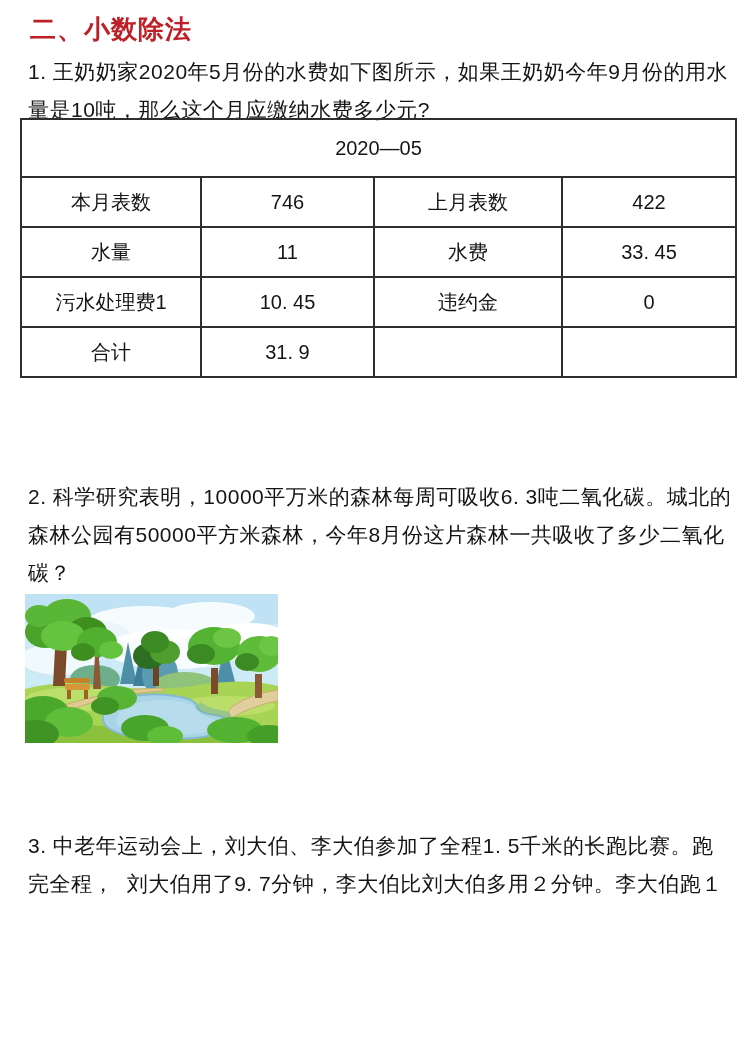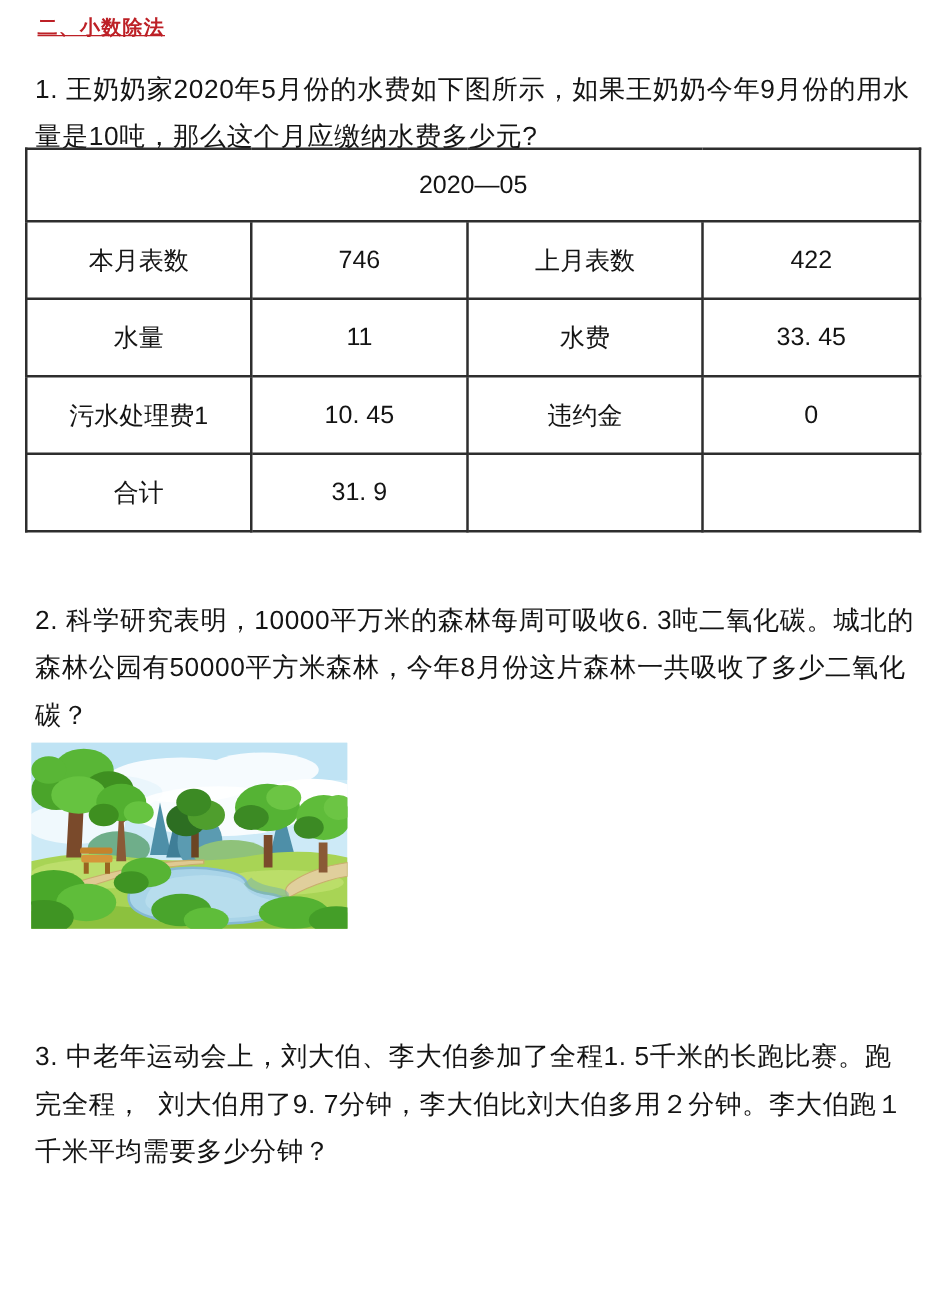--- a/index.html
+++ b/index.html
@@ -17,25 +17,24 @@
     position: relative;
     width: 743px;
     height: 1050px;
     background: #ffffff;
     overflow: hidden;
   }
   .heading {
     position: absolute;
     top: 12px;
     left: 30px;
-    font-size: 16px;
+    font-size: 26px;
     font-weight: bold;
     color: var(--heading-red);
     letter-spacing: 1px;
-    text-decoration: underline;
   }
   .para {
     position: absolute;
     left: 28px;
     width: 695px;
     font-size: 21px;
     line-height: 38px;
     color: var(--text);
   }
   .para .line {
@@ -53,21 +52,21 @@
     width: 715px;
     border-collapse: collapse;
     table-layout: fixed;
   }
   table.bill td {
     border: 2px solid var(--table-border);
     text-align: center;
     vertical-align: middle;
     font-size: 20px;
     color: var(--text);
-    height: 62px;
+    height: 50px;
     white-space: pre;
     overflow: hidden;
   }
   table.bill tr.title-row td { height: 58px; }
 
   .forest {
     position: absolute;
     top: 594px;
     left: 25px;
     width: 253px;
@@ -220,16 +219,15 @@
       <ellipse cx="120" cy="134" rx="24" ry="13" fill="#49a42c"></ellipse>
       <ellipse cx="140" cy="142" rx="18" ry="10" fill="#5fbd3a"></ellipse>
       <ellipse cx="210" cy="136" rx="28" ry="13" fill="#54b232"></ellipse>
       <ellipse cx="244" cy="142" rx="22" ry="11" fill="#449e28"></ellipse>
     </g>
   </svg>
 
   <div class="para p3">
     <div class="line">3. 中老年运动会上，刘大伯、李大伯参加了全程1. 5千米的长跑比赛。跑</div>
     <div class="line">完全程，  刘大伯用了9. 7分钟，李大伯比刘大伯多用２分钟。李大伯跑１</div>
-    <div class="line">千米平均需要多少分钟？</div>
   </div>
 
 </div>
 
 </body></html>

